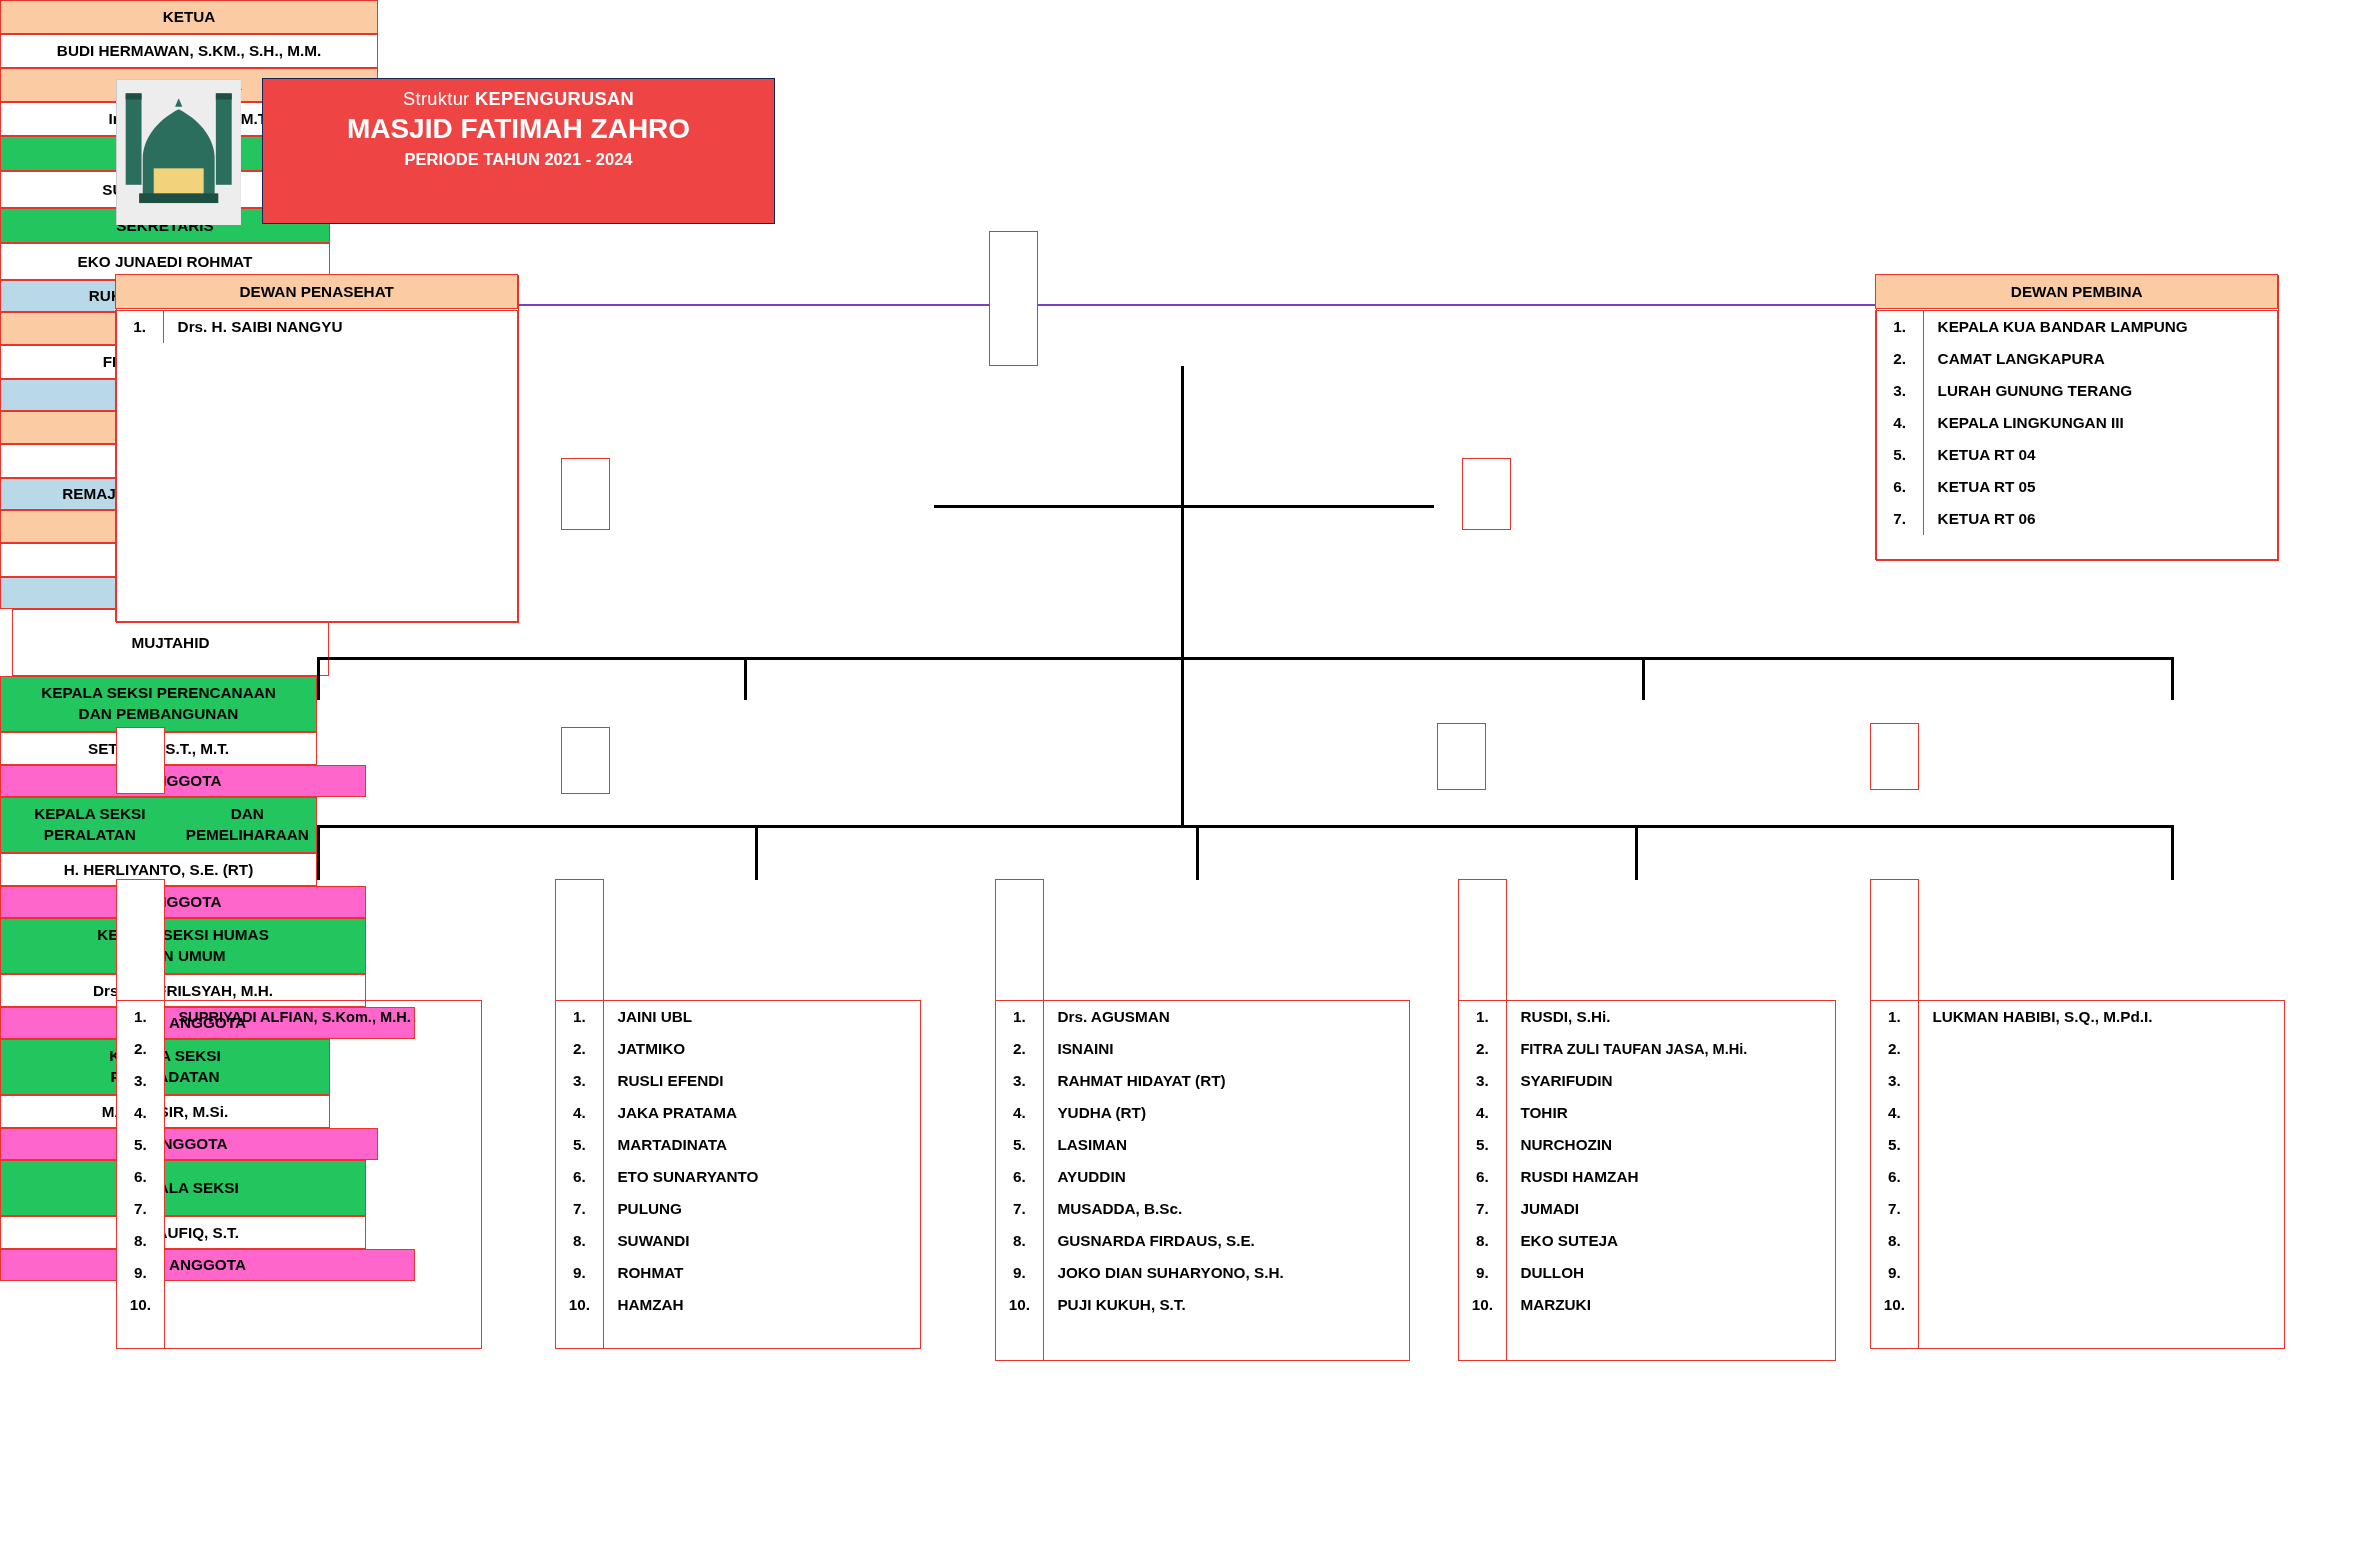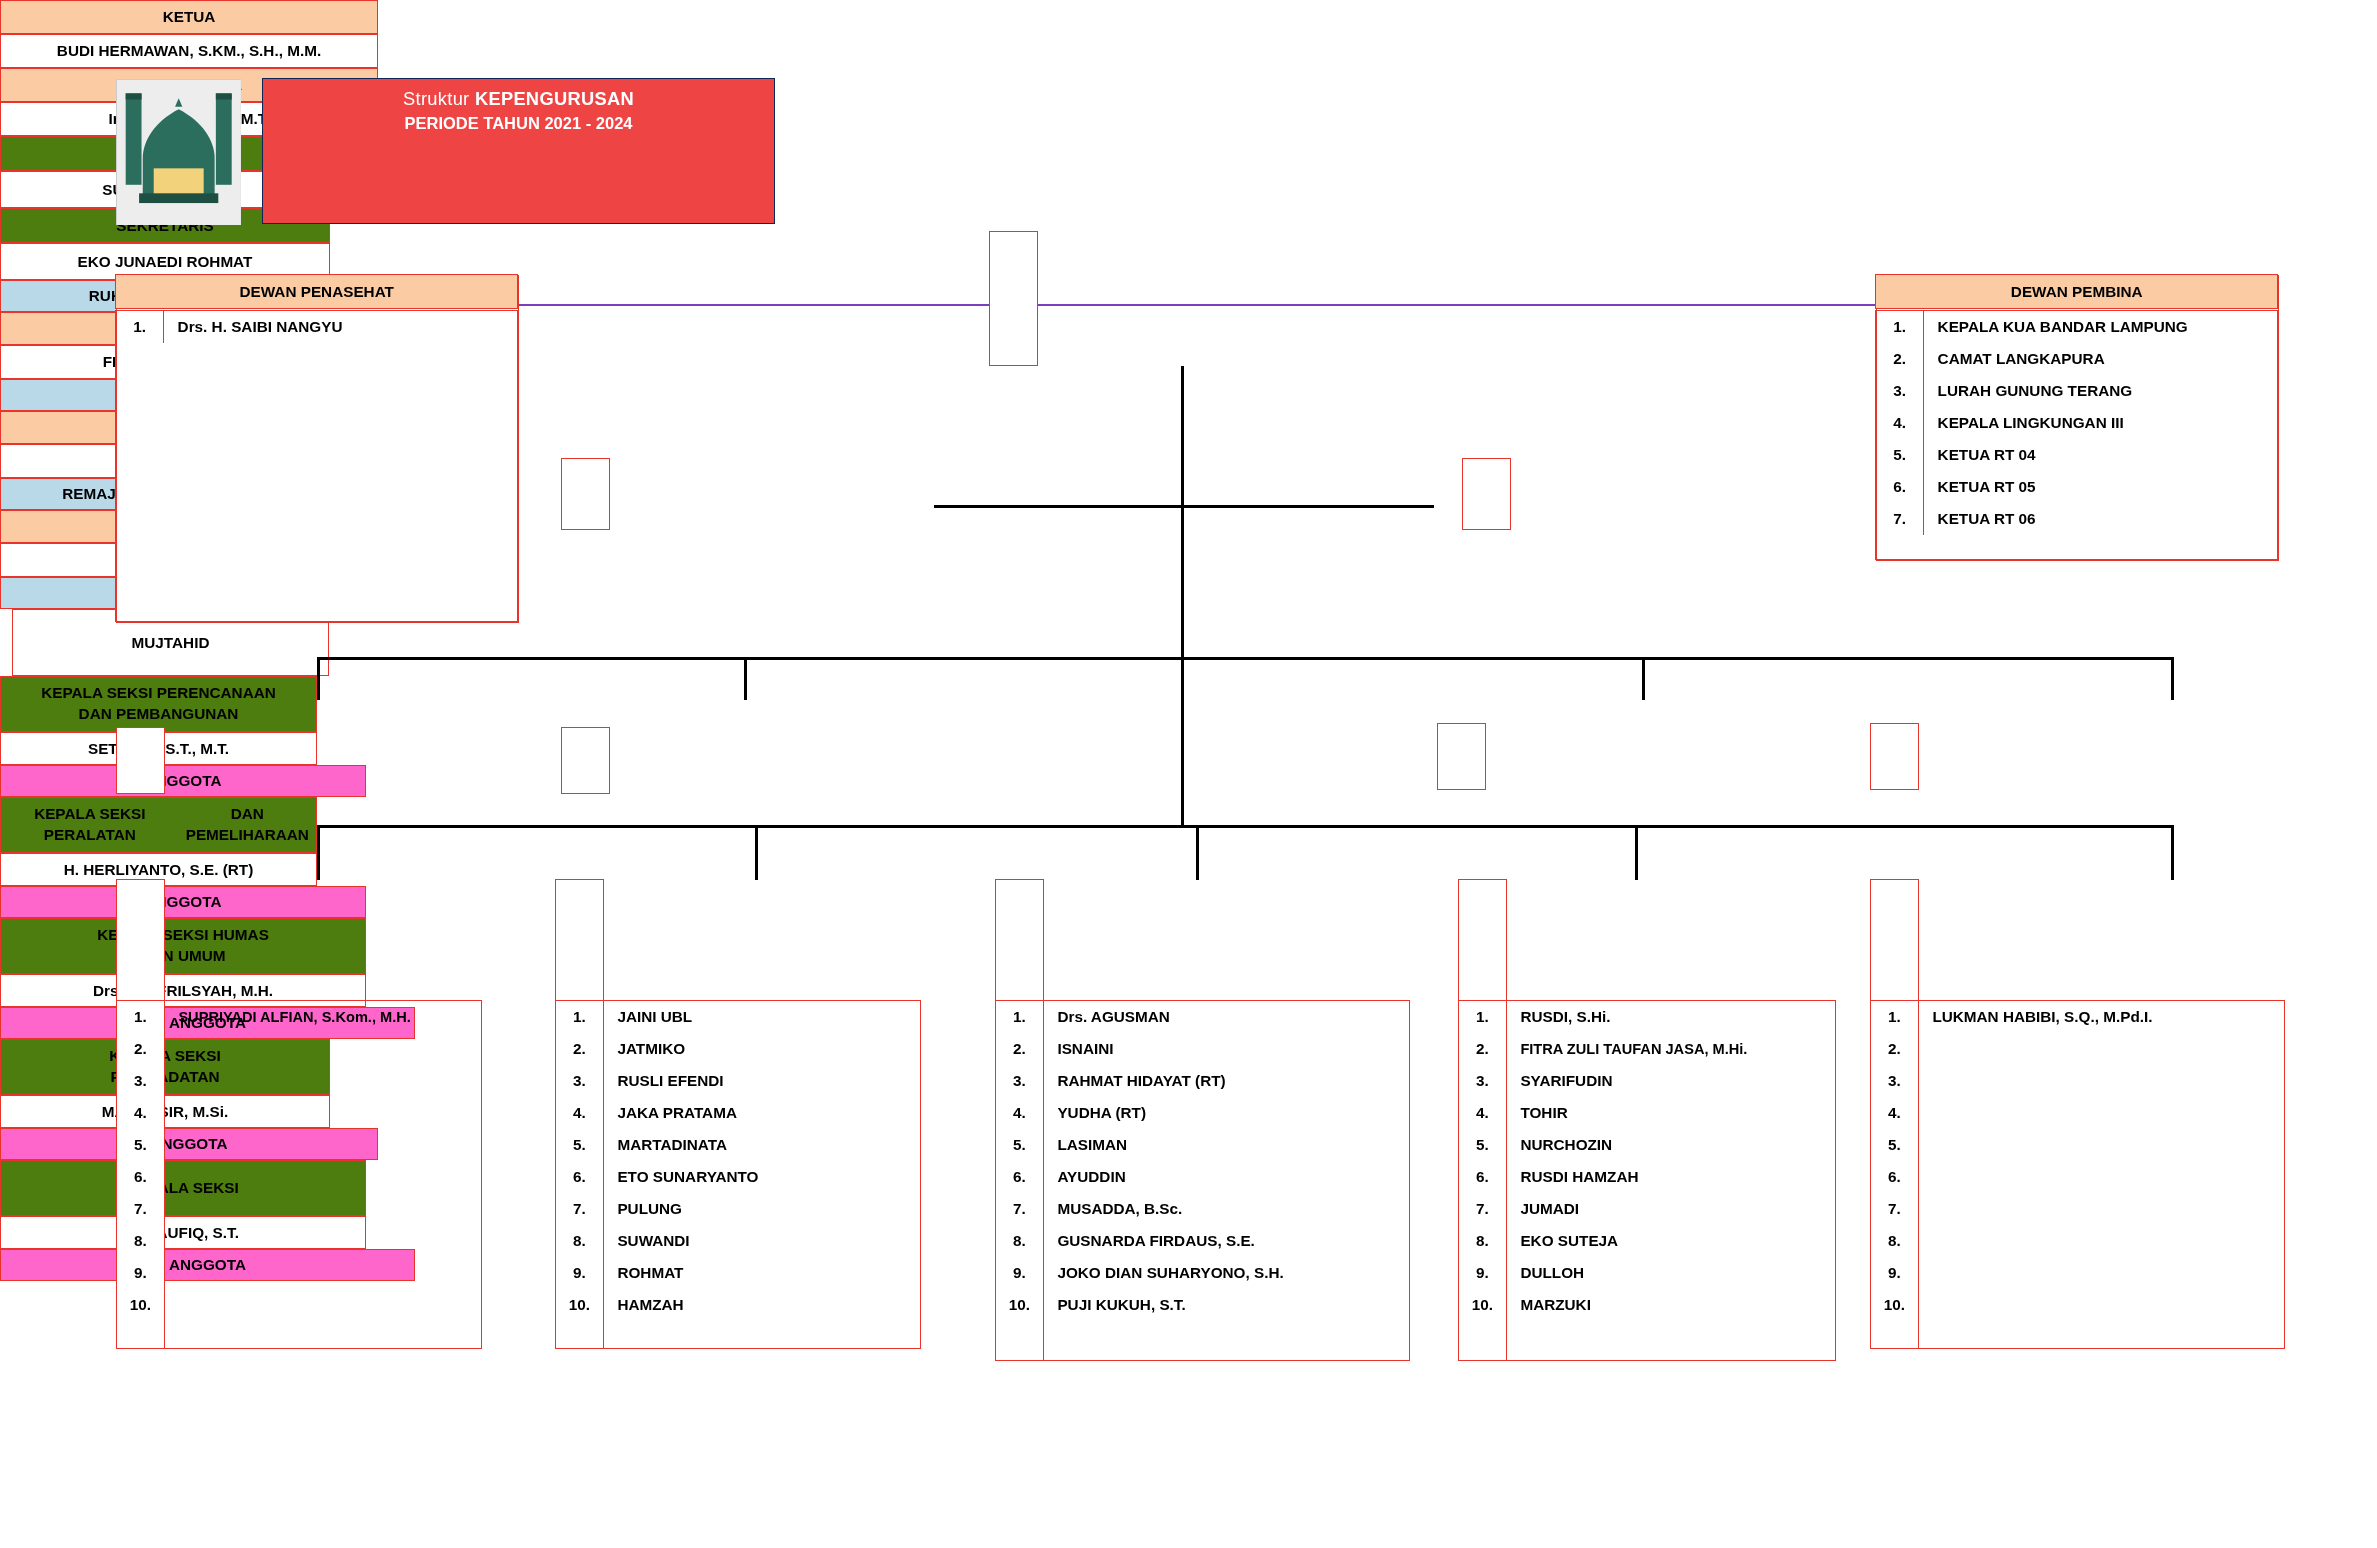--- a/index.html
+++ b/index.html
@@ -5,21 +5,21 @@
   html,body{margin:0;padding:0;background:#ffffff;}
   body{width:2377px;height:1549px;font-family:"Liberation Sans",sans-serif;position:relative;overflow:hidden;}
   .root{position:absolute;left:0;top:0;width:2377px;height:1549px;}
 
   
   .box{position:absolute;border:1.8px solid #e8342a;box-sizing:border-box;background:#fff;}
   .hdr{font-weight:bold;text-align:center;box-sizing:border-box;border:1.8px solid #e8342a;}
   .cell{box-sizing:border-box;border:1.8px solid #e8342a;background:#fff;text-align:center;font-weight:bold;}
 
   .peach{background:#fbcba4;}
-  .yellow{background:#4d7c0f;}
+  .yellow{background:#22c55e;}
   .blue{background:#b9d9e8;}
   .pink{background:#ff66cc;}
 
   .line{position:absolute;background:#000;}
   .vline{width:3.1px;}
   .hline{height:3.1px;}
   .purple{background:#7b3fbf;height:2.4px;}
 
   
   .banner{position:absolute;background:#ef4444;border:1.2px solid #0f2557;box-sizing:border-box;color:#fff;text-align:center;}
@@ -56,20 +56,21 @@
       <rect x="36" y="186" width="130" height="16" fill="#1e4f43"></rect>
       <path d="M101 30 l6 14 h-12 z" fill="#2b6e5e"></path>
     </svg>
   </div>
 
   <div class="banner" style="left:262px;top:78px;width:513px;height:146px;">
     <div class="l1">
       <span>Struktur</span>
       <b>KEPENGURUSAN</b>
     </div>
+    <div class="l2">MASJID FATIMAH ZAHRO</div>
     <div class="l3">PERIODE TAHUN 2021 - 2024</div>
   </div>
 
   <div class="purple line" style="left:516px;top:304px;width:1361px;"></div>
 
   <div class="line vline" style="left:1181px;top:366px;height:140px;"></div>
 
   <div class="line hline" style="left:934px;top:505px;width:500px;"></div>
 
   <div class="line vline" style="left:1181px;top:505px;height:153px;"></div>

